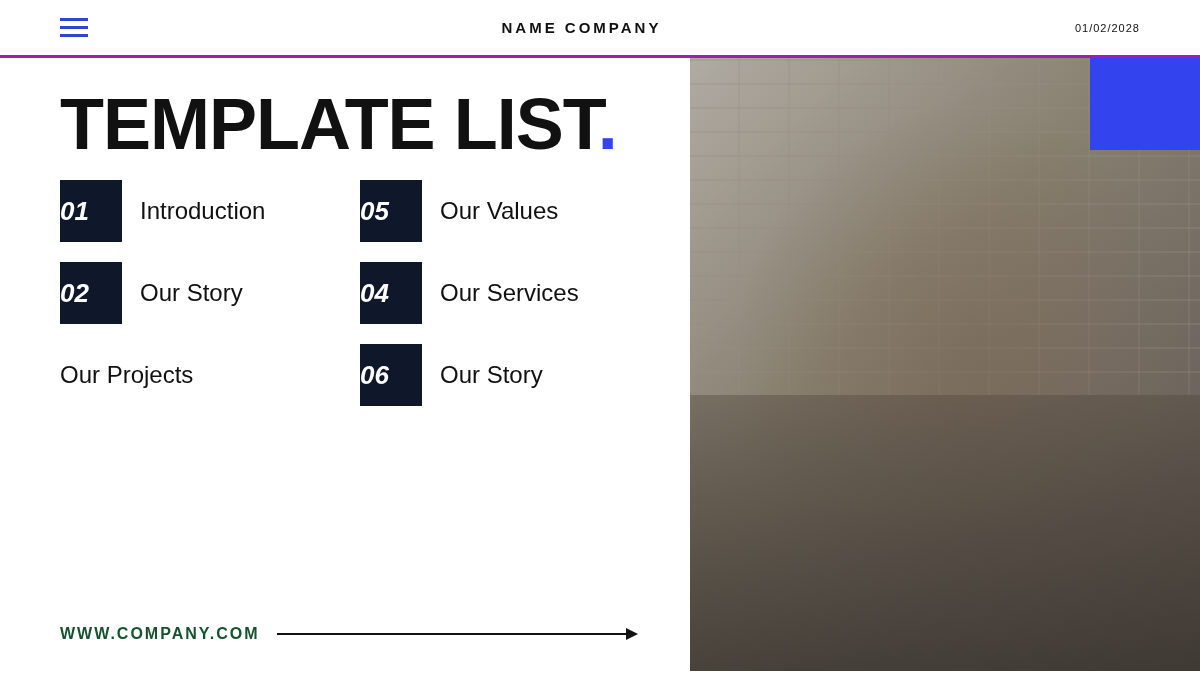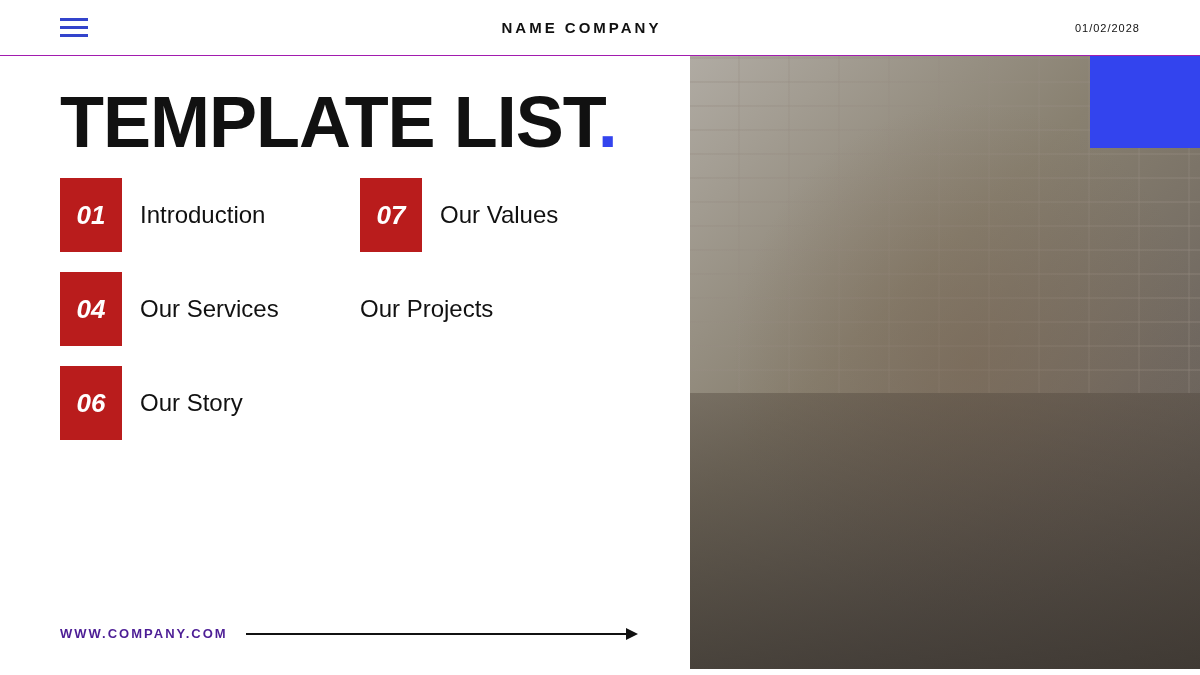--- a/index.html
+++ b/index.html
@@ -12,21 +12,21 @@
       overflow: hidden;
       position: relative;
     }
 
     
     .header {
       display: flex;
       align-items: center;
       justify-content: space-between;
       padding: 18px 60px 18px 60px;
-      border-bottom: 1px solid #a21caf;
+      border-bottom: 3px solid #a21caf;
       position: relative;
       z-index: 10;
       background: #fff;
     }
 
     .hamburger {
       display: flex;
       flex-direction: column;
       gap: 5px;
       cursor: pointer;
@@ -93,25 +93,25 @@
     }
 
     .list-item {
       display: flex;
       align-items: center;
       gap: 18px;
     }
 
     .num-box {
       width: 62px;
-      height: 74px;
-      background: #b91c1c;
+      height: 62px;
+      background: #0f172a;
       display: flex;
       align-items: center;
-      justify-content: center;
+      justify-content: flex-start;
       flex-shrink: 0;
     }
 
     .num-box span {
       color: #fff;
       font-size: 26px;
       font-weight: 700;
       font-style: italic;
     }
 
@@ -123,25 +123,25 @@
 
     
     .footer-bar {
       display: flex;
       align-items: center;
       gap: 18px;
       padding: 10px 0 8px 0;
     }
 
     .footer-url {
-      font-size: 13px;
+      font-size: 16px;
       font-weight: 700;
       letter-spacing: 2px;
       text-transform: uppercase;
-      color: #4c1d95;
+      color: #14532d;
       white-space: nowrap;
     }
 
     .footer-line {
       flex: 1;
       height: 2px;
       background: #111;
       position: relative;
     }
 
@@ -262,25 +262,31 @@
 
         <div class="list-item">
           <div class="num-box">
             <span>01</span>
           </div>
           <span class="item-label">Introduction</span>
         </div>
 
         <div class="list-item">
           <div class="num-box">
-            <span>07</span>
+            <span>05</span>
           </div>
           <span class="item-label">Our Values</span>
         </div>
 
+        <div class="list-item">
+          <div class="num-box">
+            <span>02</span>
+          </div>
+          <span class="item-label">Our Story</span>
+        </div>
 
         <div class="list-item">
           <div class="num-box">
             <span>04</span>
           </div>
           <span class="item-label">Our Services</span>
         </div>
 
         <div class="list-item">
           <span class="item-label">Our Projects</span>

